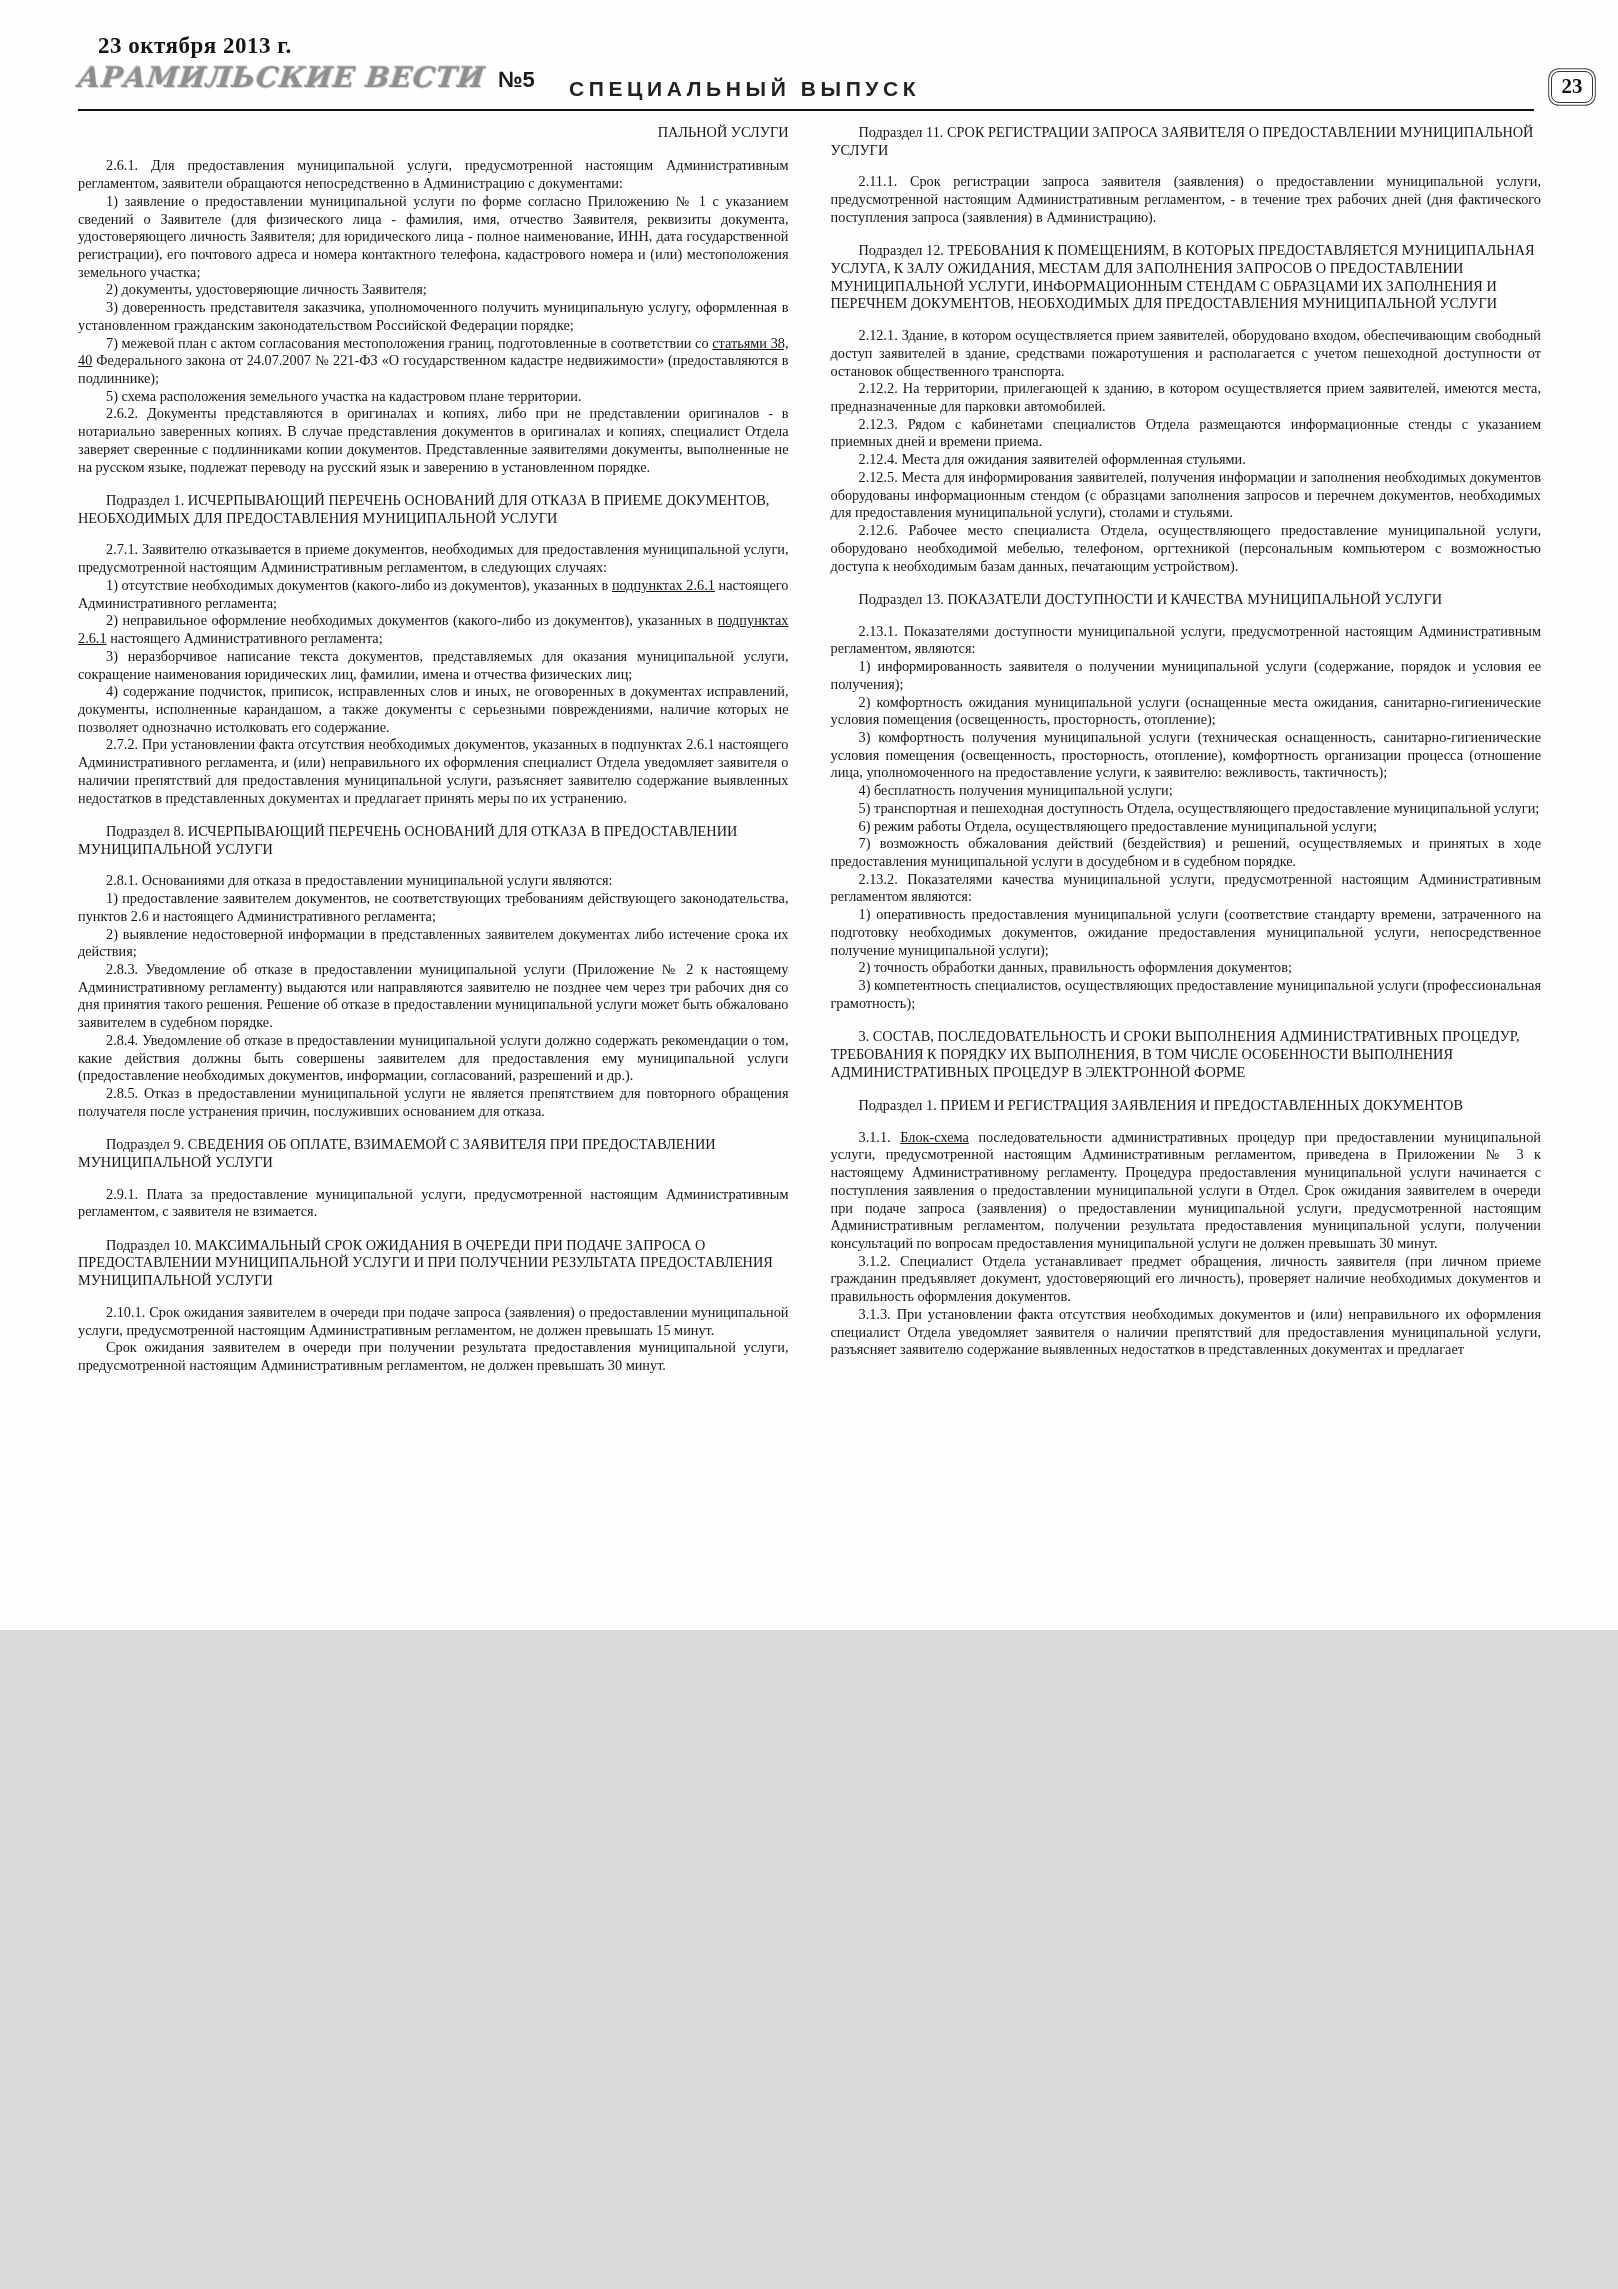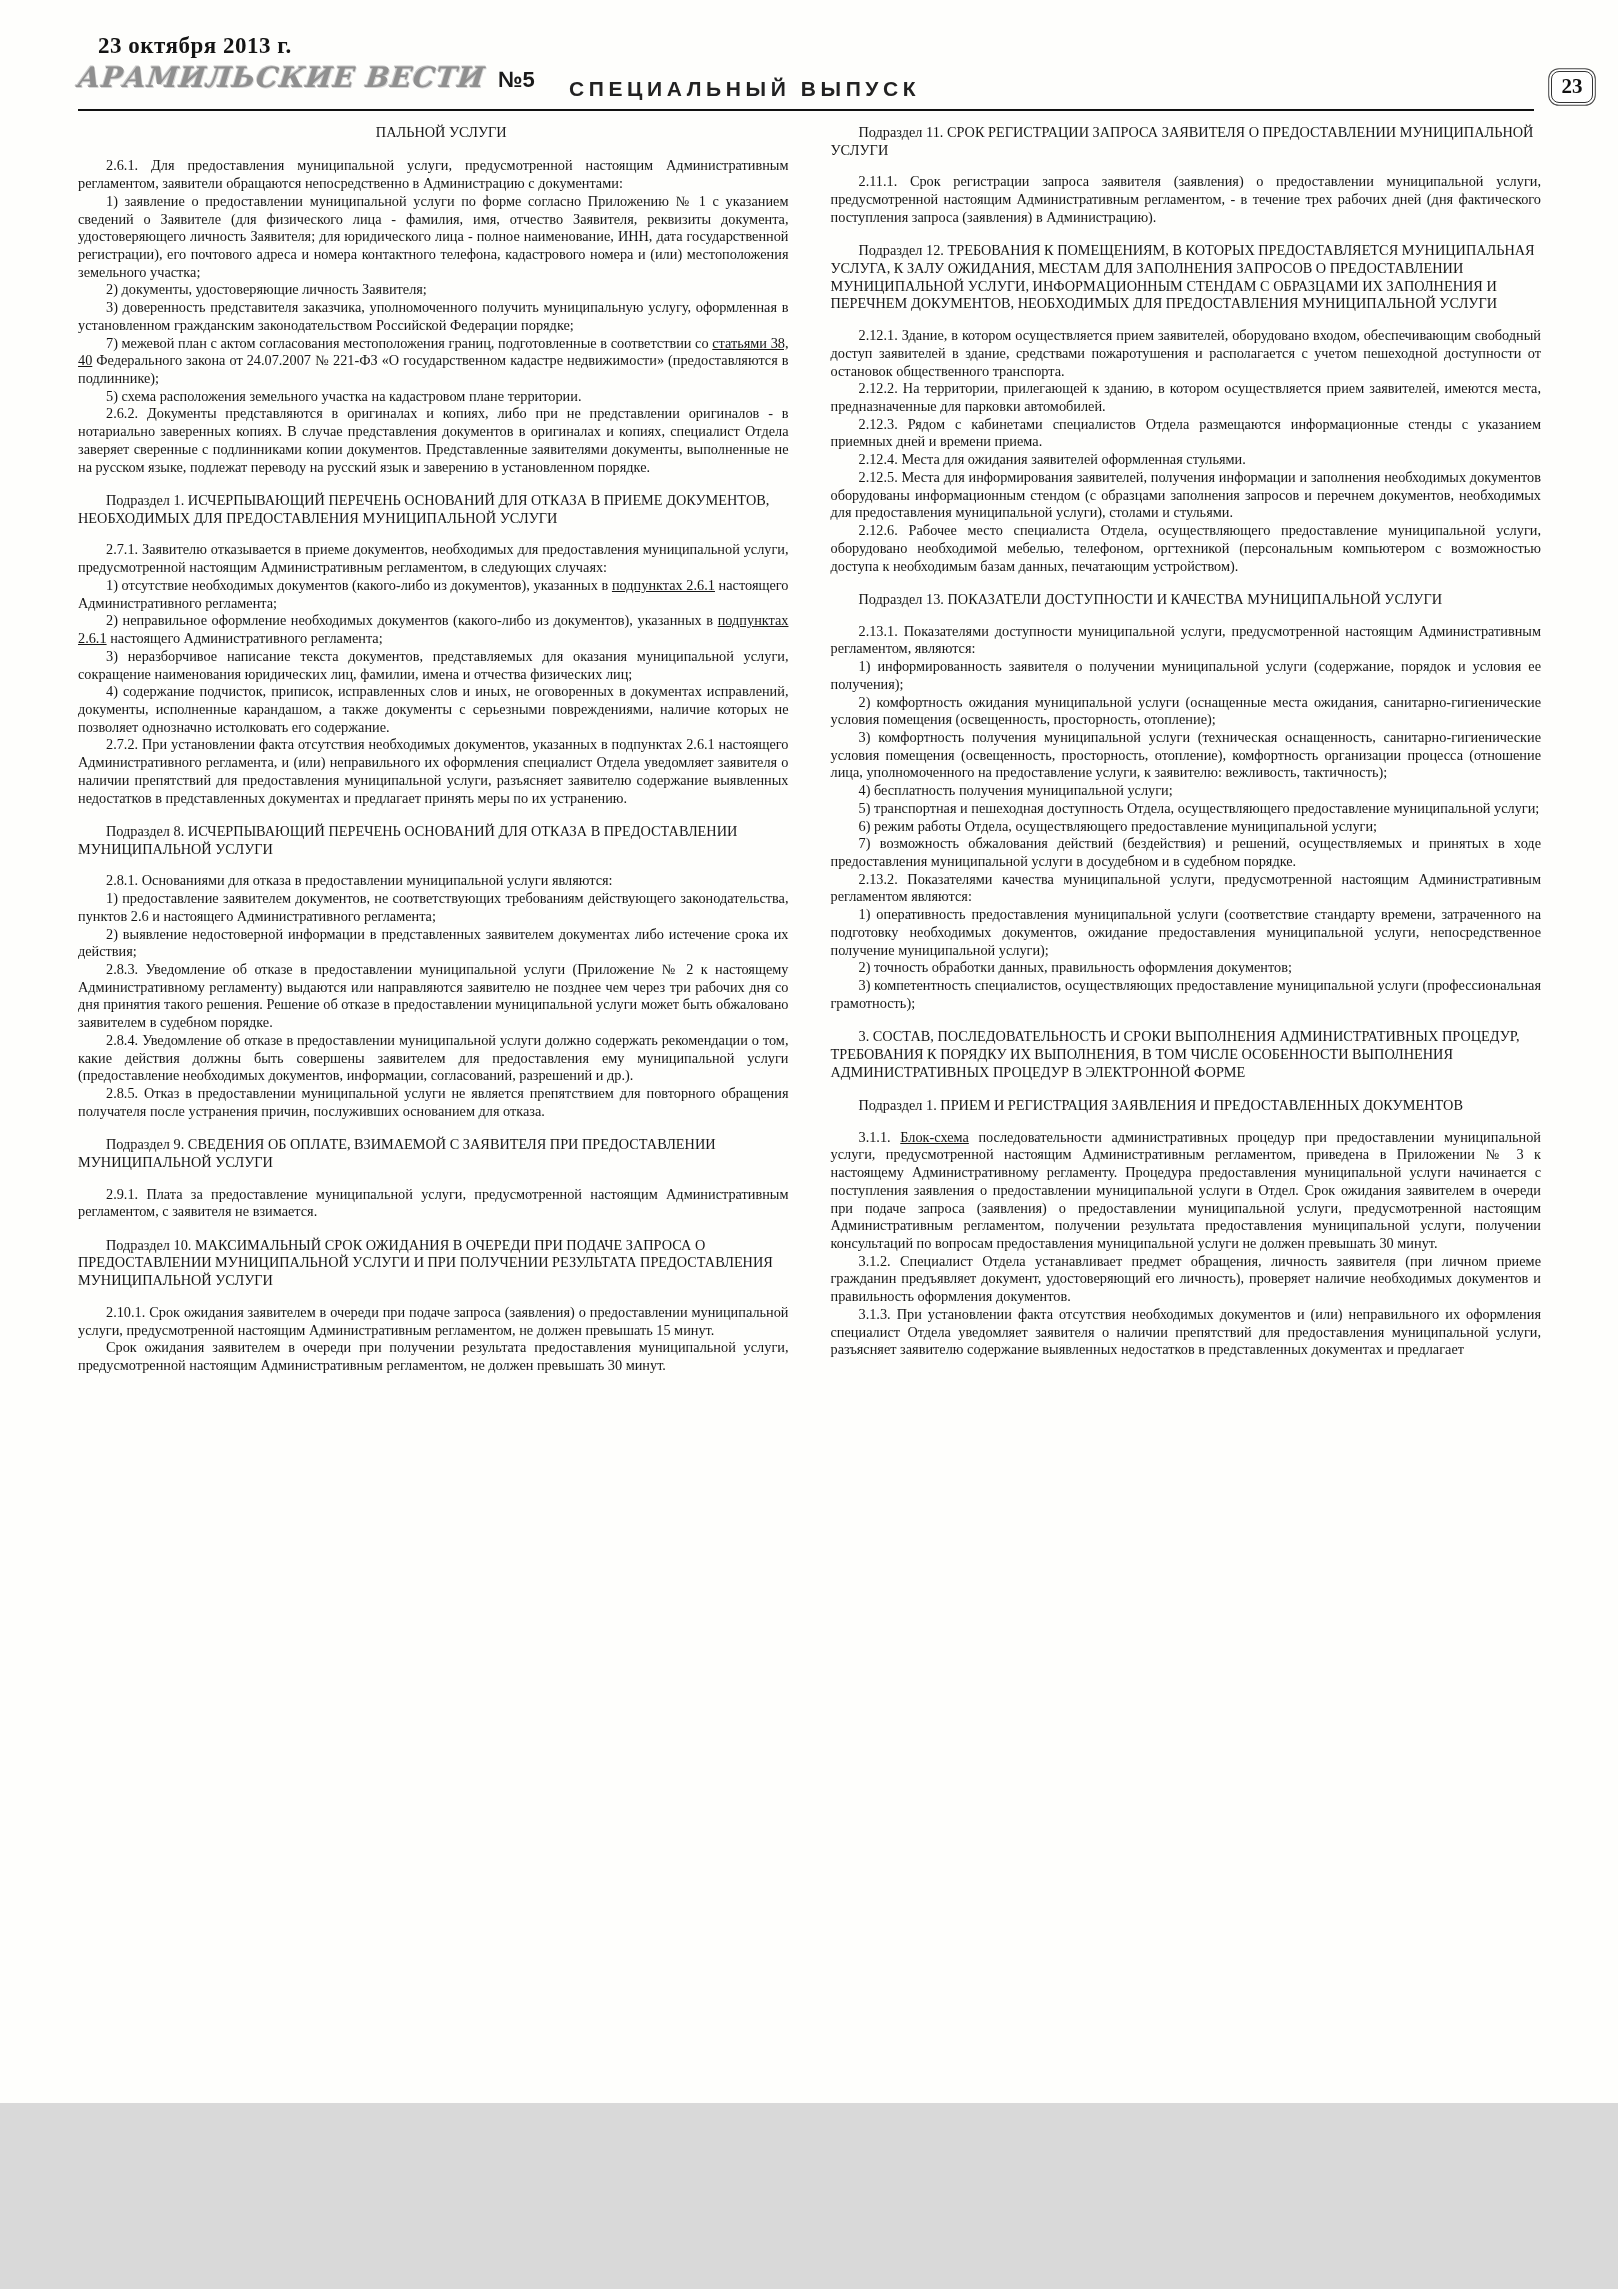--- a/index.html
+++ b/index.html
@@ -1,20 +1,20 @@
 <!DOCTYPE html>
 <html lang="ru" style="font-size:14.8px"><head>
 <meta charset="utf-8">
 <style>
   * { margin: 0; padding: 0; box-sizing: border-box; }
   html, body { background: #d9d9d9; }
   .page {
     position: relative;
     width: 1619px;
-    height: 2103px;
+    height: 1630px;
     margin: 0 auto;
     background: #fefefc;
     color: #141414;
     font-family: "Liberation Serif", serif;
     overflow: hidden;
   }
   
   .header { position: absolute; top: 33px; left: 78px; right: 26px; height: 72px; }
   .date {
     font-size: 23px;
@@ -87,21 +87,21 @@
     gap: 42px;
   }
   .column {
     flex: 1 1 0;
     font-size: 14.3px;
     line-height: 1.24;
     color: #151515;
   }
   .block { text-align: justify; text-indent: 28px; }
   .block.h { text-align: left; margin: 15.7px 0 14px; }
-  .block.cont { text-indent: 0; text-align: center; margin-bottom: 15.7px; margin-left: 16px; }
+  .block.cont { text-indent: 0; text-align: right; margin-bottom: 15.7px; margin-left: 16px; }
   .column > .block:first-child { margin-top: 0; }
   .u { text-decoration: underline; }
 </style>
 </head>
 <body>
 
 <div class="page">
 
   <div class="header">
     <div class="header-left">

